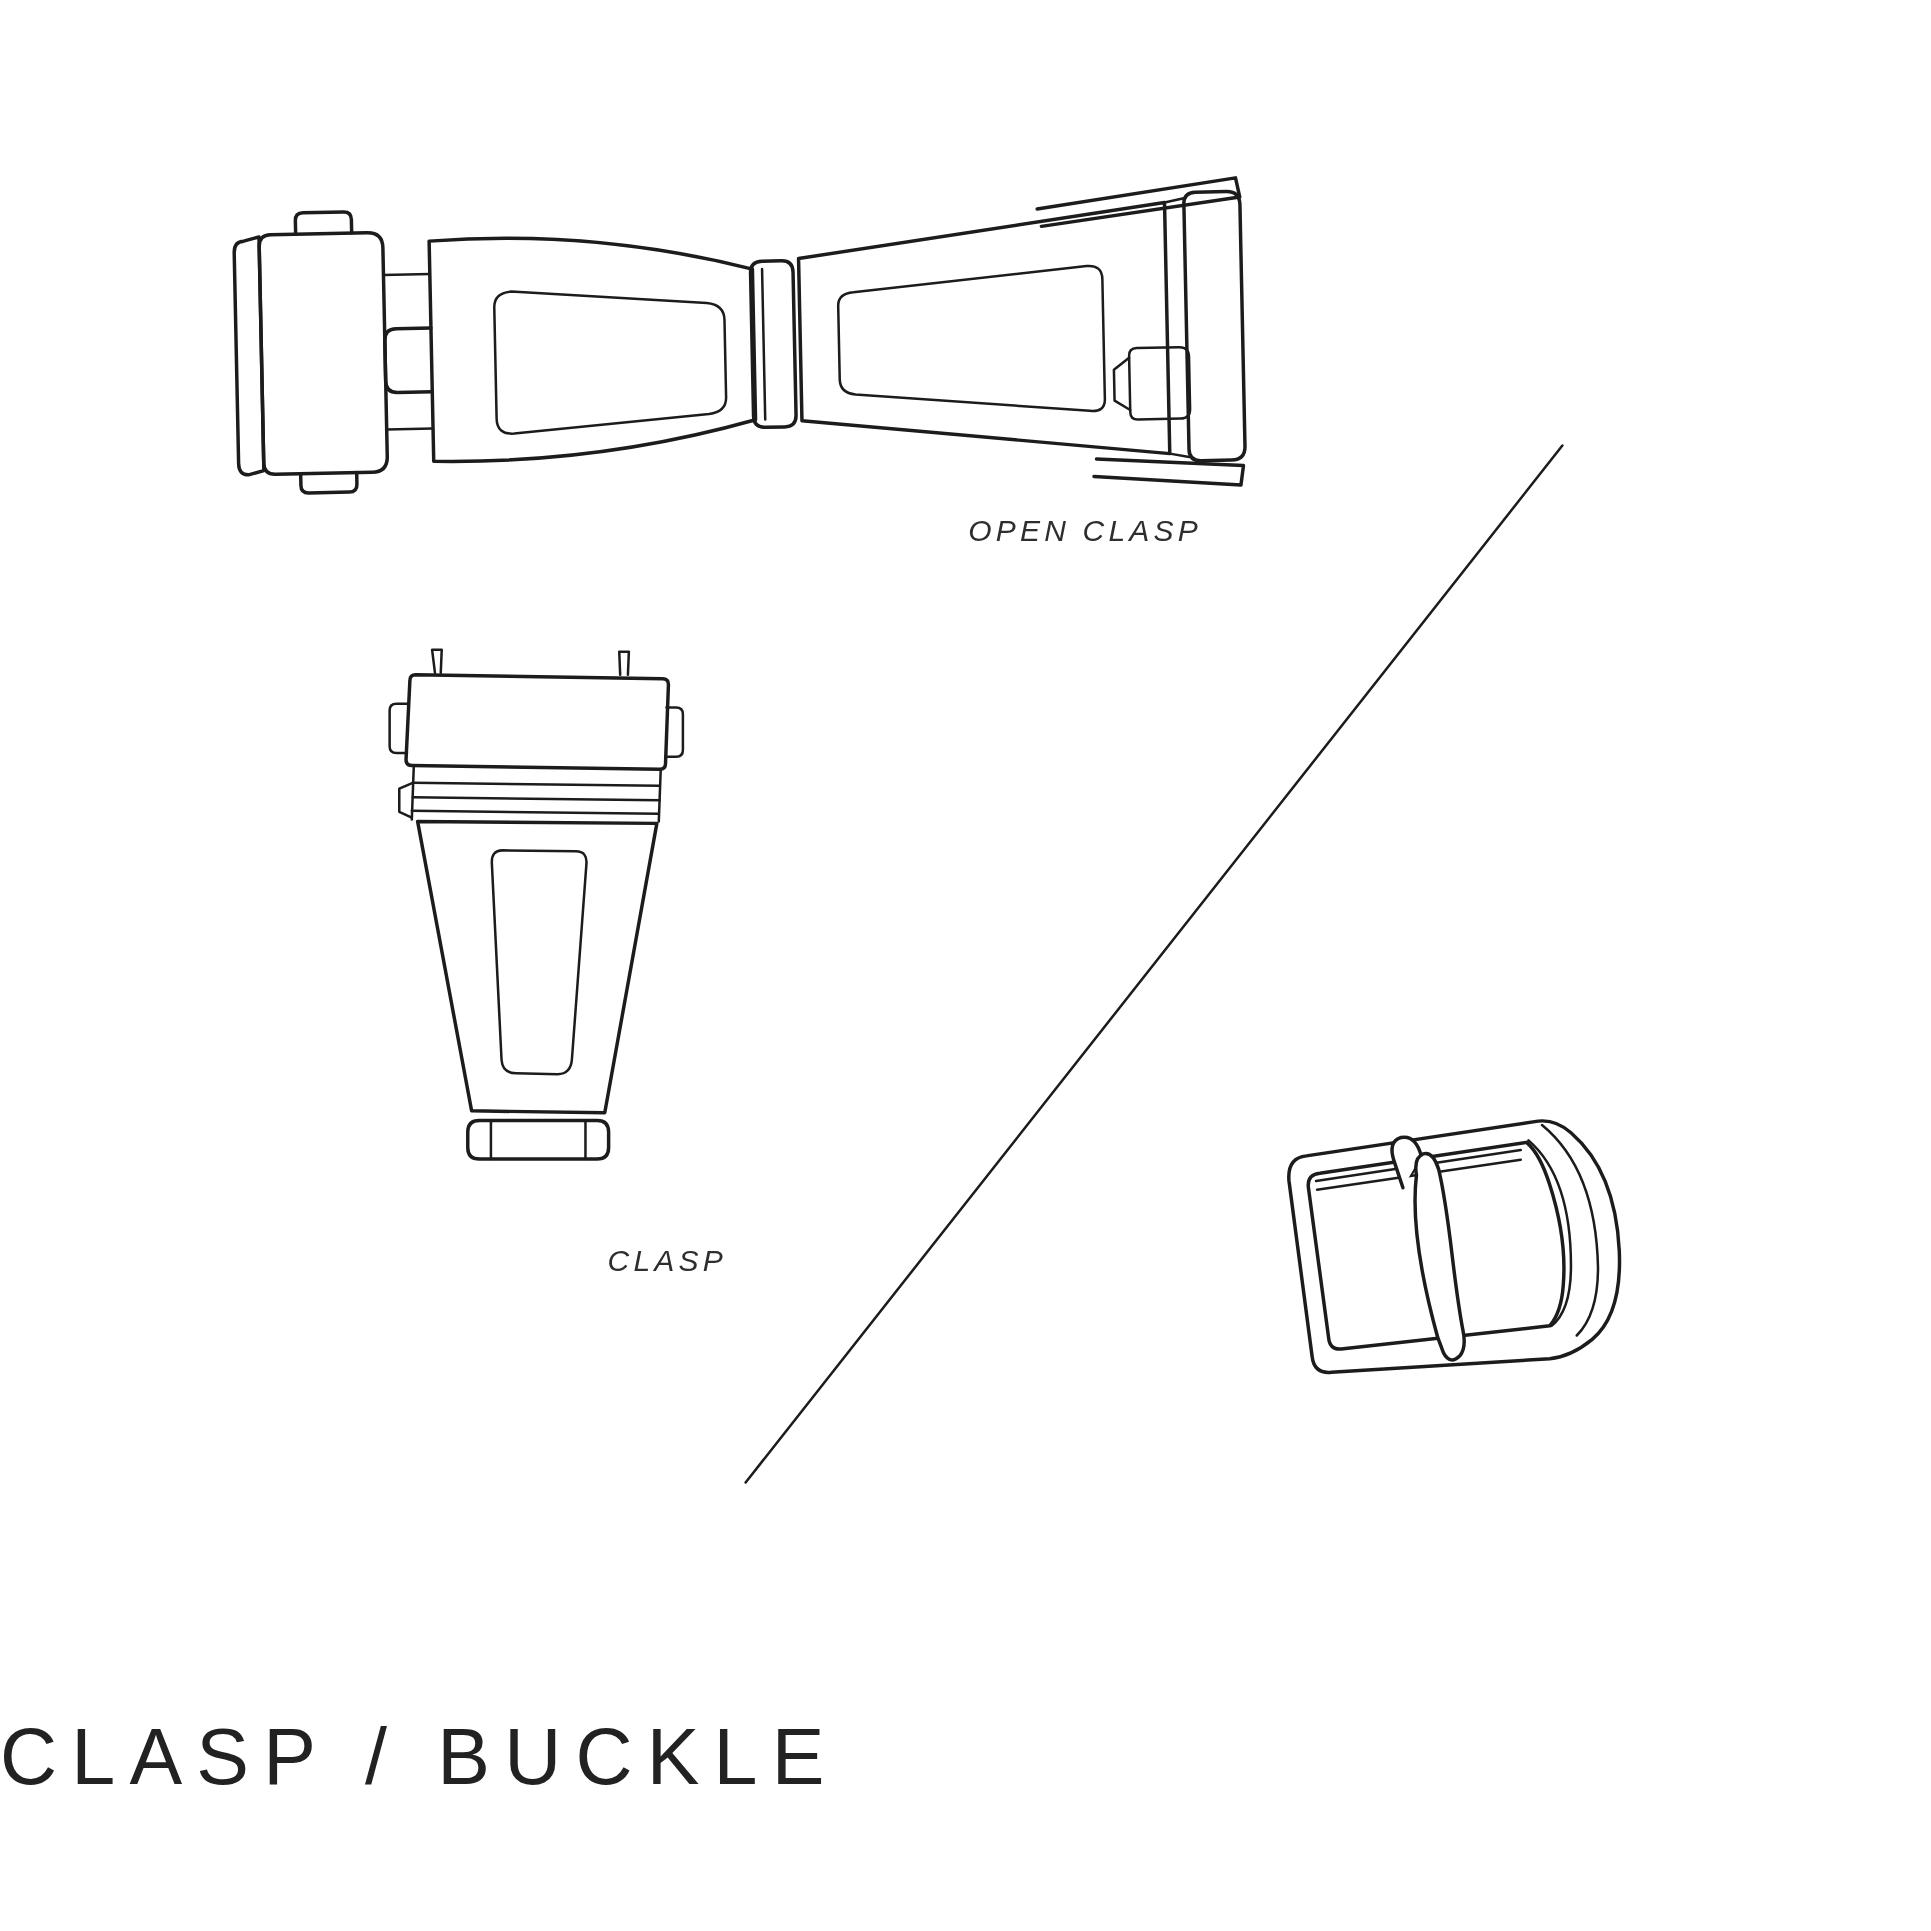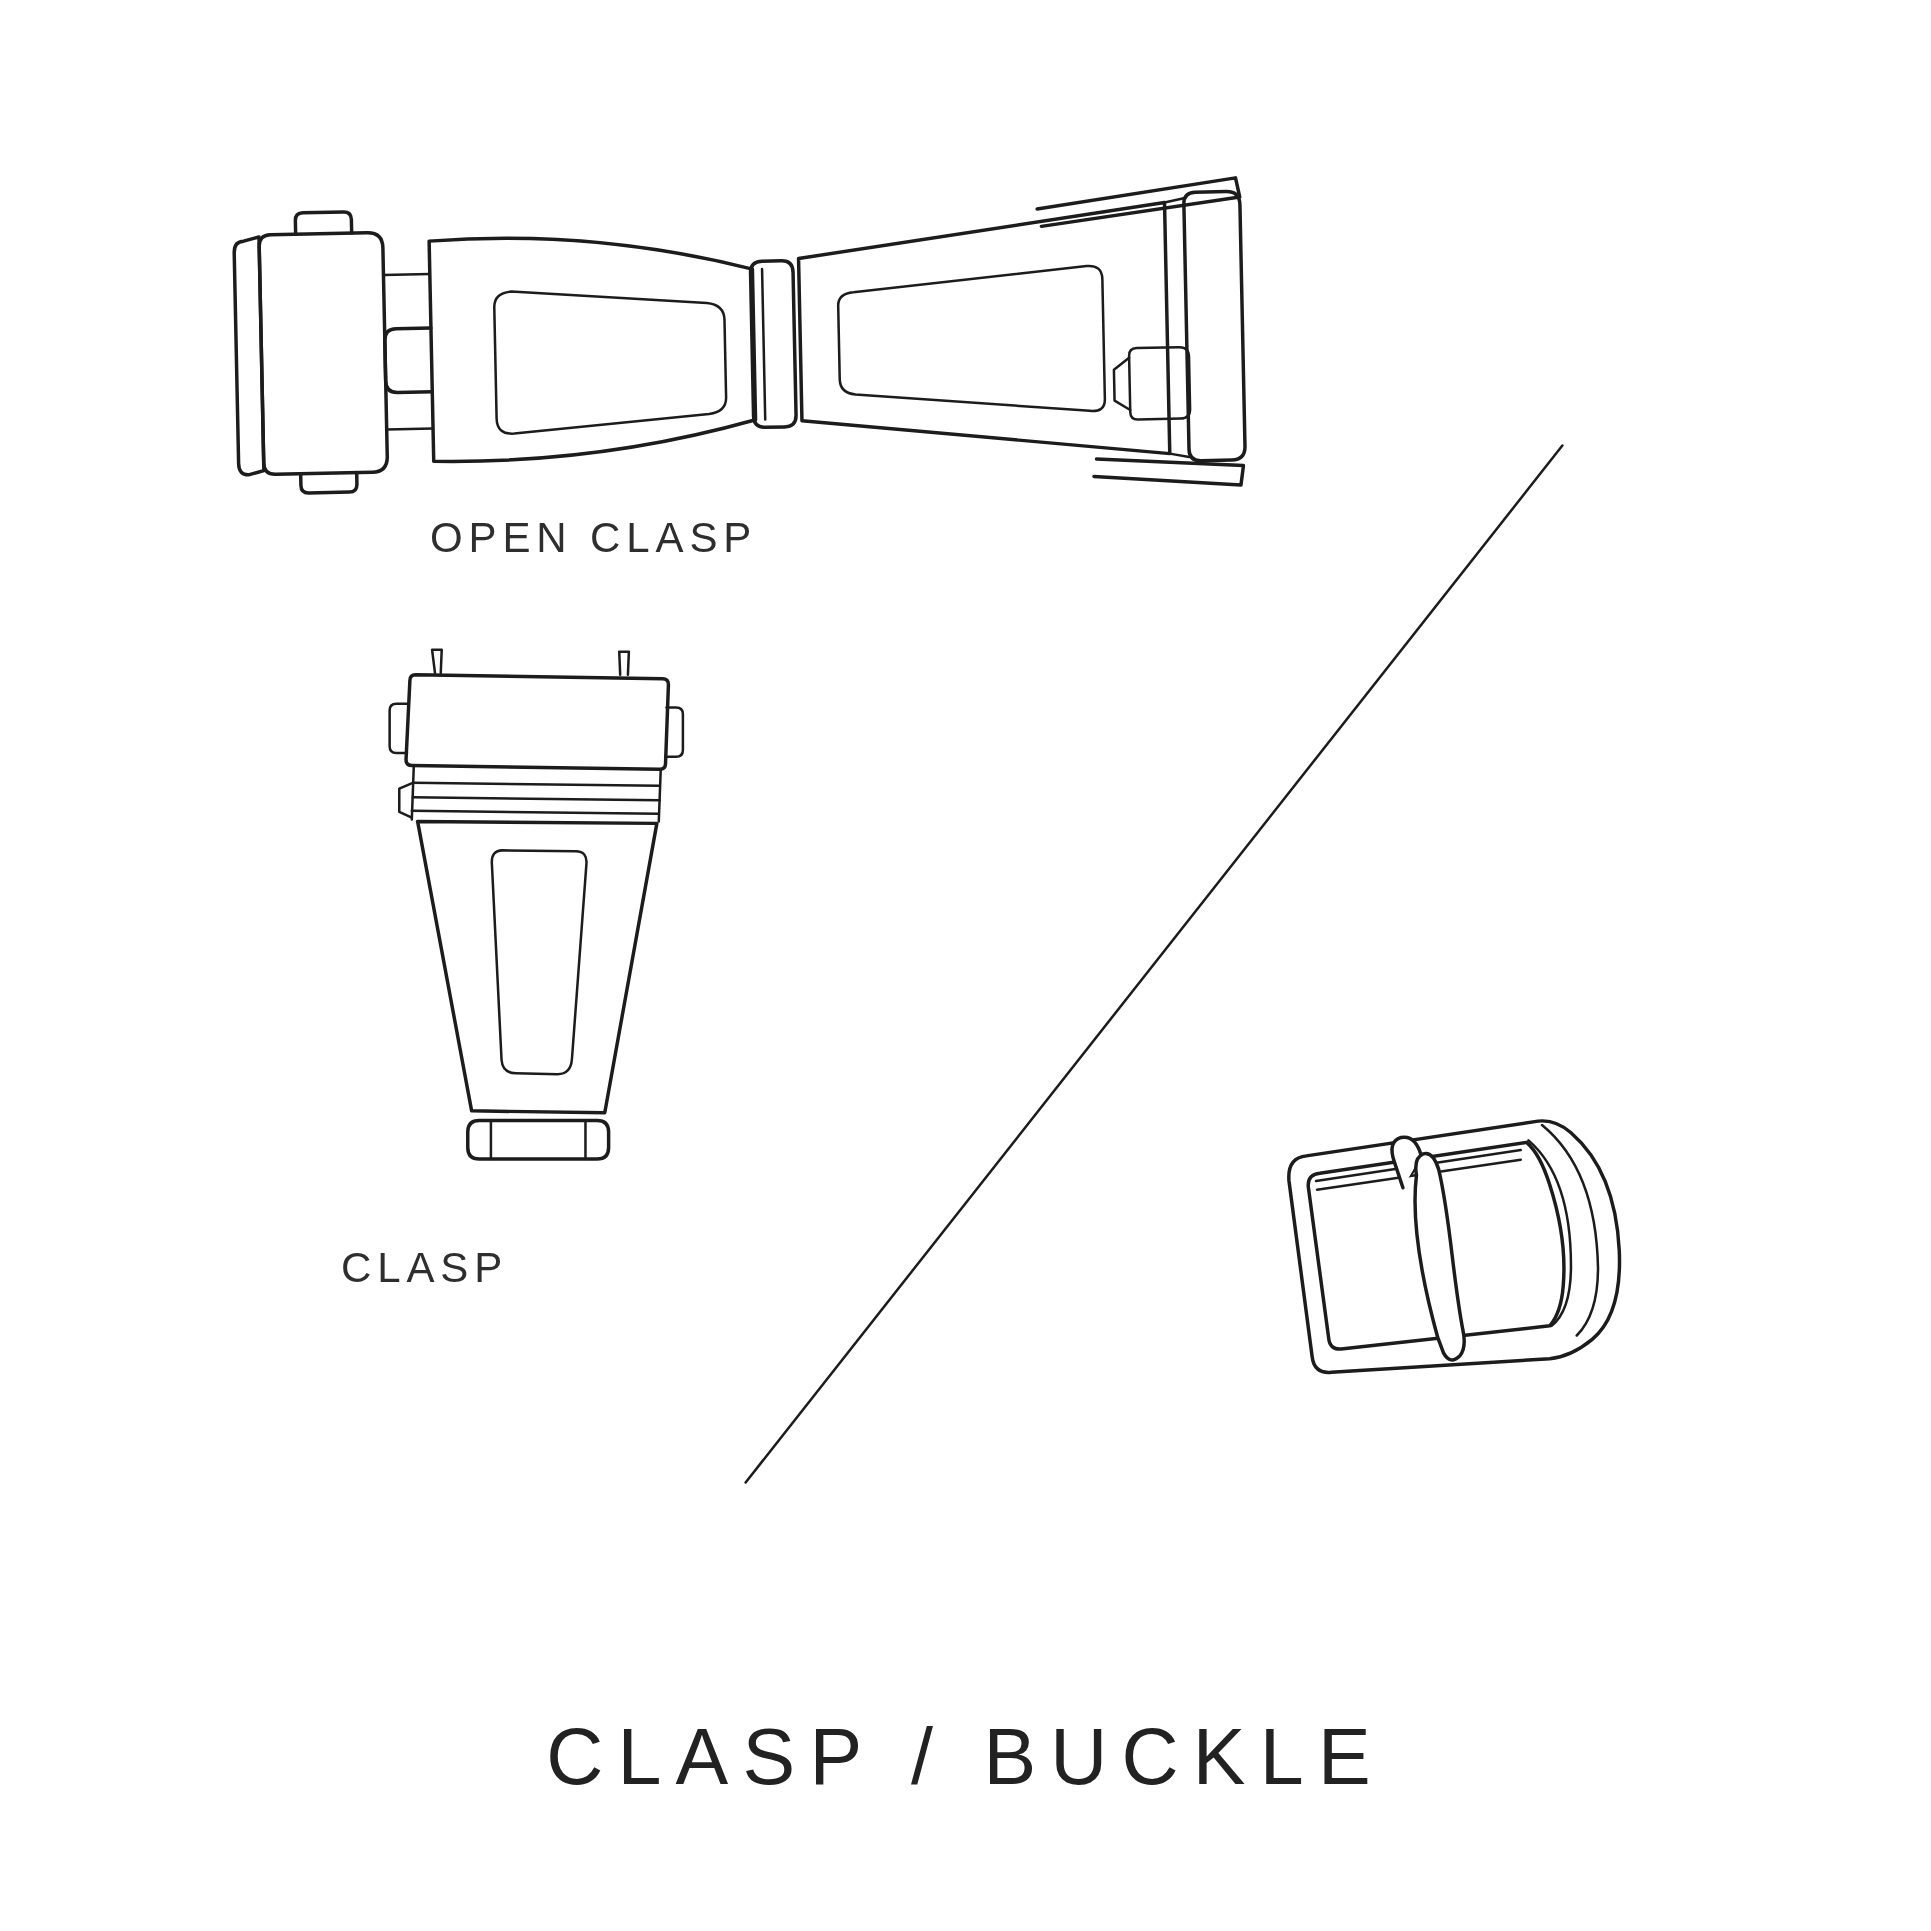--- a/index.html
+++ b/index.html
@@ -10,31 +10,31 @@
     overflow: hidden;
   }
   .canvas {
     position: relative;
     width: 1931px; height: 1931px;
     background: #ffffff;
   }
   .illo { position: absolute; }
   .caption {
     position: absolute;
-    text-align: left;
+    text-align: right;
     color: #2e2e2e;
-    font-size: 42px;
+    font-size: 30px;
     letter-spacing: 0.14em;
     font-weight: 400;
+    font-style: italic;
   }
   .title {
     position: absolute;
     left: 0; top: 1711px;
     width: 1931px;
-    text-align: center;
     color: #222222;
     font-size: 79px;
     letter-spacing: 0.18em;
     font-weight: 400;
   }
   svg { display: block; overflow: visible; }
   .stroke-main  { stroke: #1c1c1c; stroke-width: 3.6; fill: none; stroke-linejoin: round; stroke-linecap: round; }
   .stroke-thin  { stroke: #1c1c1c; stroke-width: 2.6; fill: none; stroke-linejoin: round; stroke-linecap: round; }
   .fill-white   { fill: #ffffff; }
 </style>

